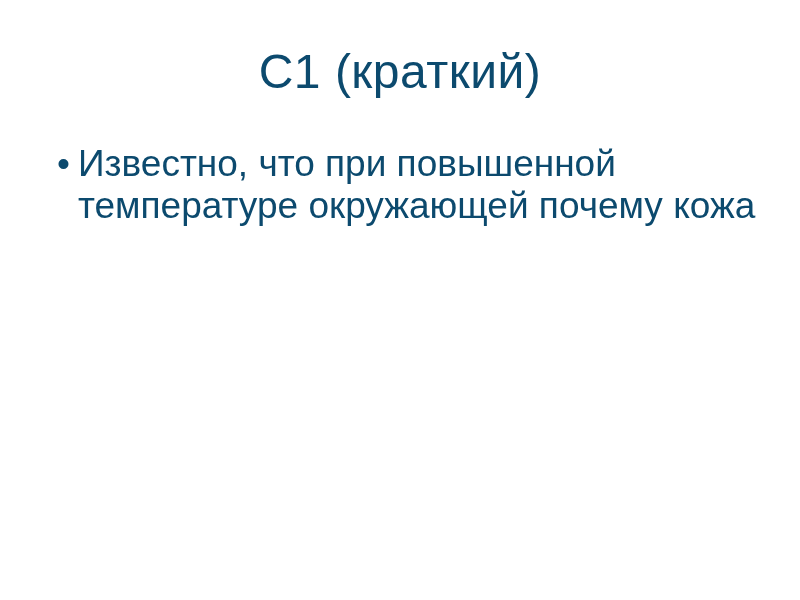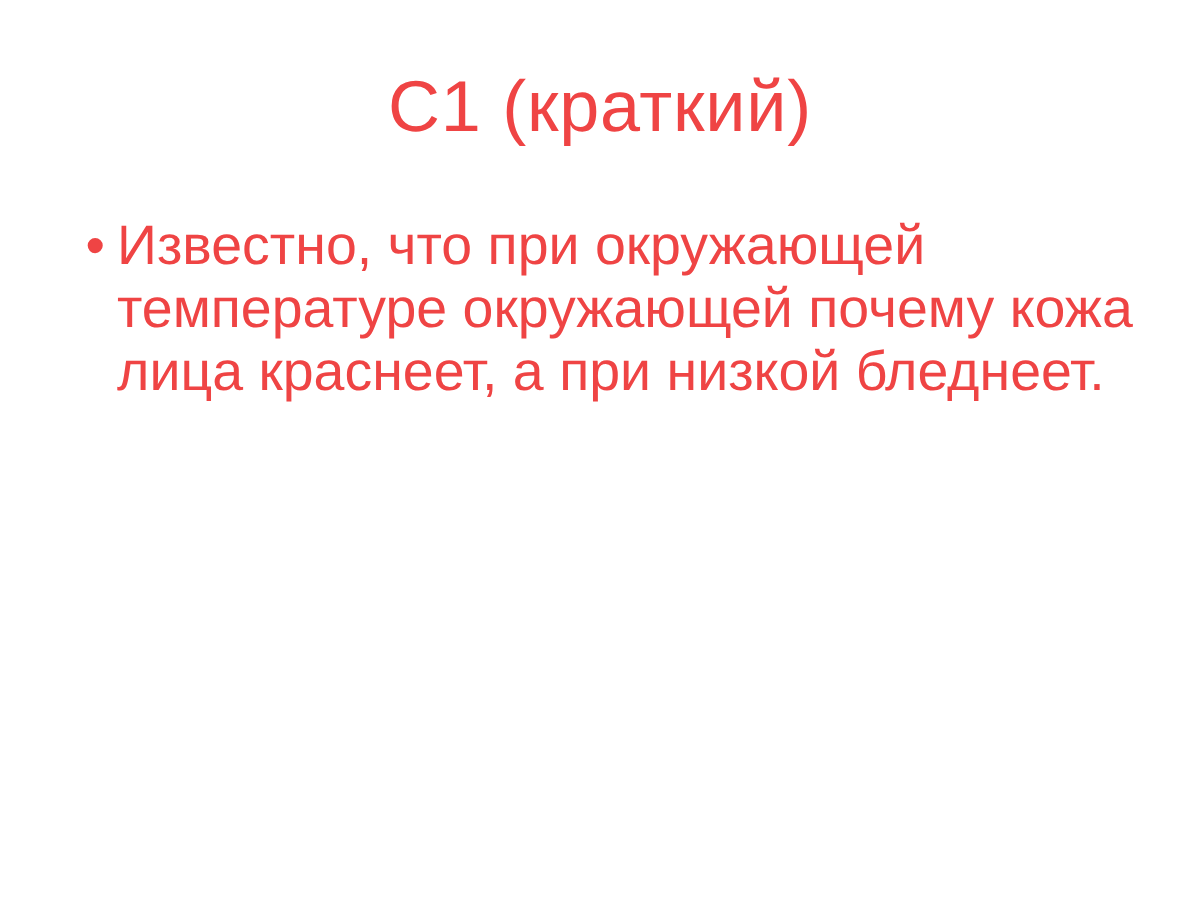--- a/index.html
+++ b/index.html
@@ -6,21 +6,21 @@
     margin: 0;
     padding: 0;
   }
   .slide {
     position: relative;
     width: 800px;
     height: 600px;
     background: #ffffff;
     overflow: hidden;
     font-family: "Liberation Sans", sans-serif;
-    color: #ef4444;
+    color: #0c4a6e;
   }
   .slide-title {
     position: absolute;
     top: 44px;
     left: 0;
     width: 100%;
     text-align: center;
     font-size: 48px;
     line-height: 55px;
     font-weight: 400;
@@ -51,18 +51,17 @@
 </style>
 </head>
 <body>
 
 <div class="slide">
   <div class="slide-title">С1 (краткий)</div>
 
   <div class="body-block">
     <span class="bullet-marker">•</span>
     <div class="bullet-lines">
-      <div class="bullet-line">Известно, что при окружающей</div>
+      <div class="bullet-line">Известно, что при повышенной</div>
       <div class="bullet-line">температуре окружающей почему кожа</div>
-      <div class="bullet-line">лица краснеет, а при низкой бледнеет.</div>
     </div>
   </div>
 </div>
 
 </body></html>

